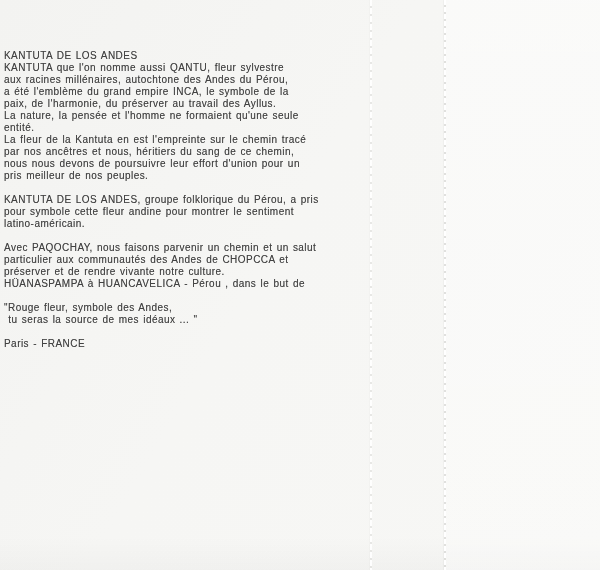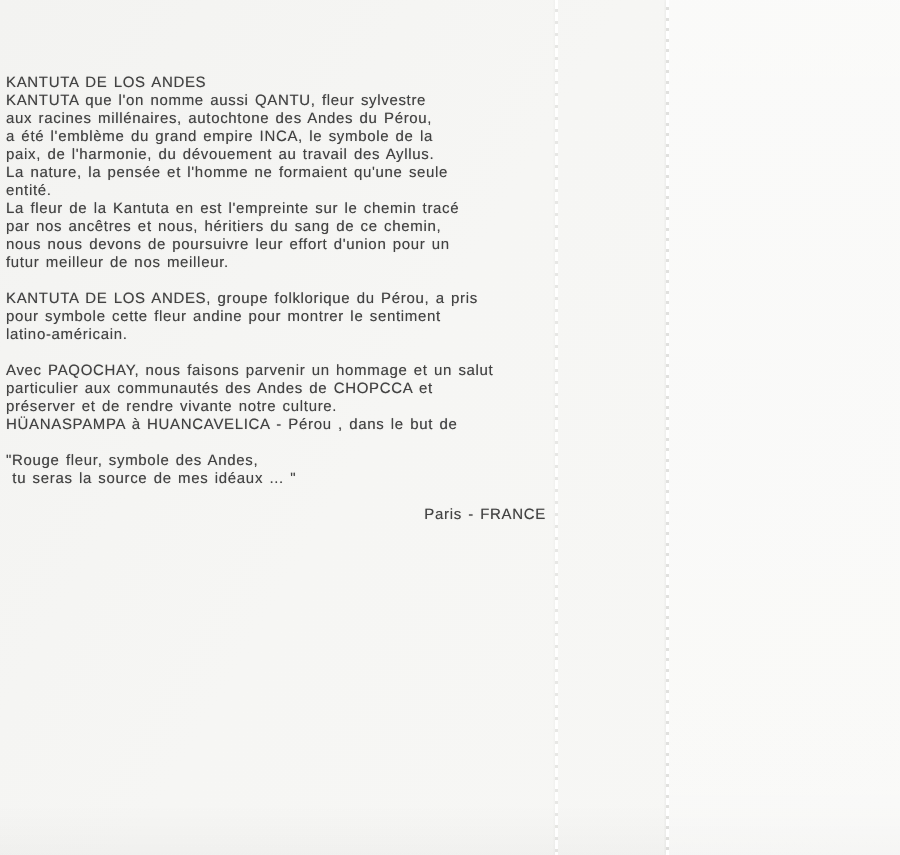--- a/index.html
+++ b/index.html
@@ -56,21 +56,20 @@
     line-height: 12px;
     letter-spacing: 0.45px;
     word-spacing: 1px;
     text-shadow: 0 0 0.5px rgba(80,80,80,0.55);
   }
   .block {
     margin: 0 0 12px 0;
   }
   .block-location {
     margin-top: 4px;
-    text-align: right;
   }
   .line {
     white-space: pre;
   }
 </style>
 </head>
 <body>
 
 <div class="paper">
 
@@ -78,37 +77,37 @@
   <div class="crease crease-inner"></div>
   <div class="crease crease-outer"></div>
 
   <div class="text-block">
 
     <div class="block">
       <div class="line">KANTUTA DE LOS ANDES</div>
       <div class="line">KANTUTA que l'on nomme aussi QANTU, fleur sylvestre</div>
       <div class="line">aux racines millénaires, autochtone des Andes du Pérou,</div>
       <div class="line">a été l'emblème du grand empire INCA, le symbole de la</div>
-      <div class="line">paix, de l'harmonie, du dévouement au travail des Ayllus.</div>
+      <div class="line">paix, de l'harmonie, du préserver au travail des Ayllus.</div>
       <div class="line">La nature, la pensée et l'homme ne formaient qu'une seule</div>
       <div class="line">entité.</div>
       <div class="line">La fleur de la Kantuta en est l'empreinte sur le chemin tracé</div>
       <div class="line">par nos ancêtres et nous, héritiers du sang de ce chemin,</div>
       <div class="line">nous nous devons de poursuivre leur effort d'union pour un</div>
-      <div class="line">futur meilleur de nos meilleur.</div>
+      <div class="line">pris meilleur de nos peuples.</div>
     </div>
 
     <div class="block">
       <div class="line">KANTUTA DE LOS ANDES, groupe folklorique du Pérou, a pris</div>
       <div class="line">pour symbole cette fleur andine pour montrer le sentiment</div>
       <div class="line">latino-américain.</div>
     </div>
 
     <div class="block">
-      <div class="line">Avec PAQOCHAY, nous faisons parvenir un hommage et un salut</div>
+      <div class="line">Avec PAQOCHAY, nous faisons parvenir un chemin et un salut</div>
       <div class="line">particulier aux communautés des Andes de CHOPCCA et</div>
       <div class="line">préserver et de rendre vivante notre culture.</div>
       <div class="line">HÜANASPAMPA à HUANCAVELICA - Pérou , dans le but de</div>
     </div>
 
     <div class="block">
       <div class="line">"Rouge fleur, symbole des Andes,</div>
       <div class="line"> tu seras la source de mes idéaux ... "</div>
     </div>
 

